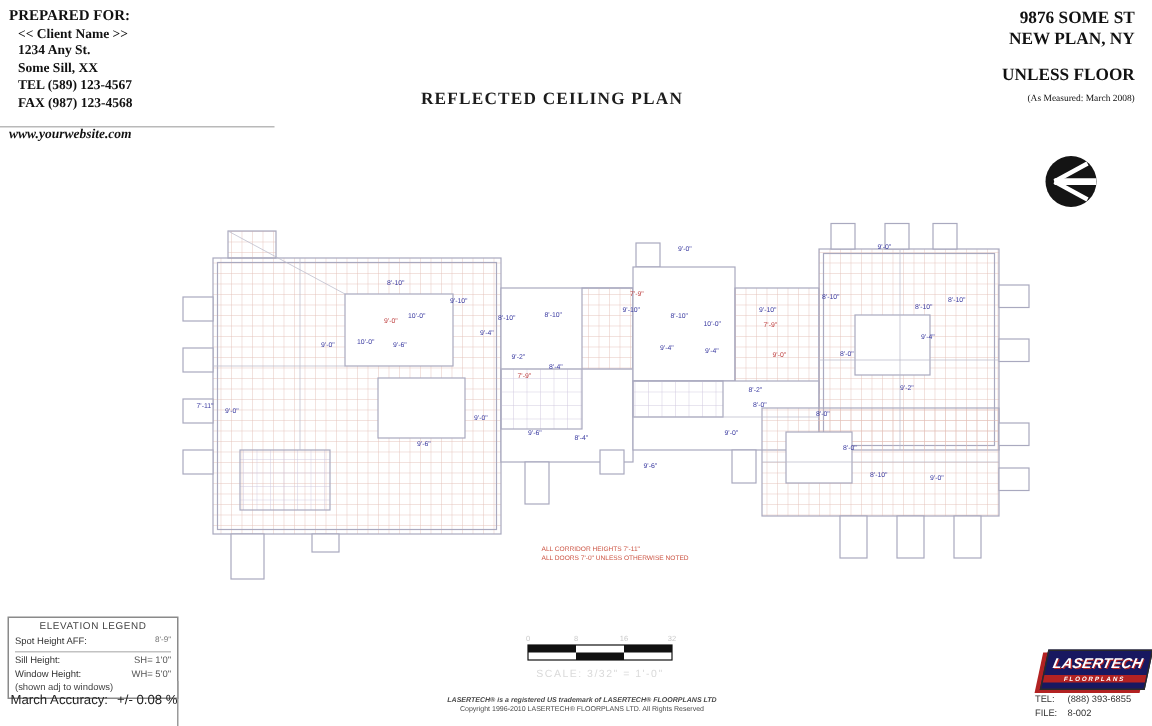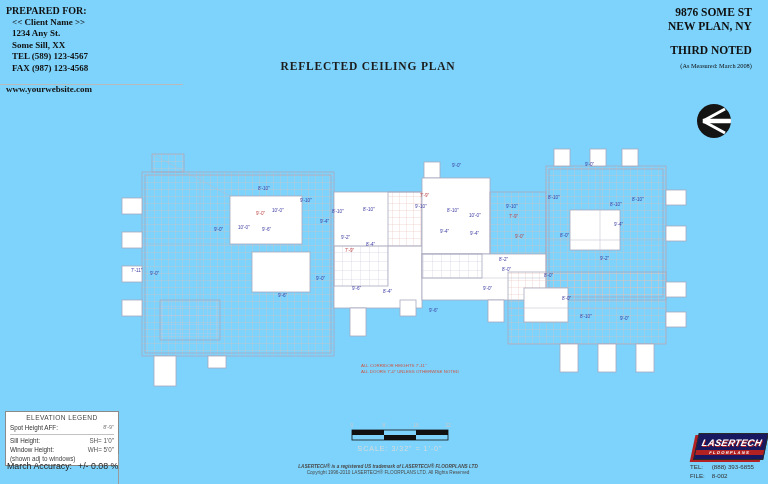--- a/index.html
+++ b/index.html
@@ -1,24 +1,24 @@
 <!DOCTYPE html>
 <html><head>
 <meta charset="utf-8">
 <style>
   html,body{margin:0;padding:0;background:#9a9a9a;}
-  .sheet{position:relative;width:768px;height:484px;background:#7dd3fc;margin:0 auto;
+  .sheet{position:relative;width:768px;height:484px;background:#ffffff;margin:0 auto;
          font-family:"Liberation Sans",sans-serif;overflow:hidden;color:#222;}
 
   
   .prep{position:absolute;left:6px;top:5px;font-family:"Liberation Serif",serif;
         font-weight:bold;font-size:9px;line-height:11.5px;color:#111;}
   .prep .head{font-size:10px;}
   .prep .line{padding-left:6px;}
-  .prep .web{margin-top:10px;}
+  .prep .web{margin-top:10px;font-style:italic;}
   .rule{position:absolute;left:0;top:84px;width:183px;height:1px;background:#b9b9b9;}
 
   
   .title{position:absolute;left:233px;top:60px;width:270px;text-align:center;
          font-family:"Liberation Serif",serif;font-weight:bold;font-size:11.5px;
          letter-spacing:0.8px;color:#1c1c1c;}
 
   
   .site{position:absolute;left:668px;top:6px;font-family:"Liberation Serif",serif;
         font-weight:bold;color:#111;font-size:11.5px;line-height:13.5px;white-space:nowrap;text-align:right;}
@@ -80,21 +80,21 @@
     <div class="line">FAX (987) 123-4568</div>
     <div class="web">www.yourwebsite.com</div>
   </div>
   <div class="rule"></div>
 
   <div class="title">REFLECTED CEILING PLAN</div>
 
   <div class="site">
     <div>9876 SOME ST</div>
     <div>NEW PLAN, NY</div>
-    <div class="floor">THIRD NOTED</div>
+    <div class="floor">UNLESS FLOOR</div>
     <div class="meas">(As Measured:  March 2008)</div>
   </div>
 
   <svg class="compass" width="40" height="40">
     <defs>
         <clipPath id="cclip">
           <circle cx="20" cy="20" r="17"></circle>
         </clipPath>
       </defs>
     <circle cx="20" cy="20" r="17" fill="#141414"></circle>

